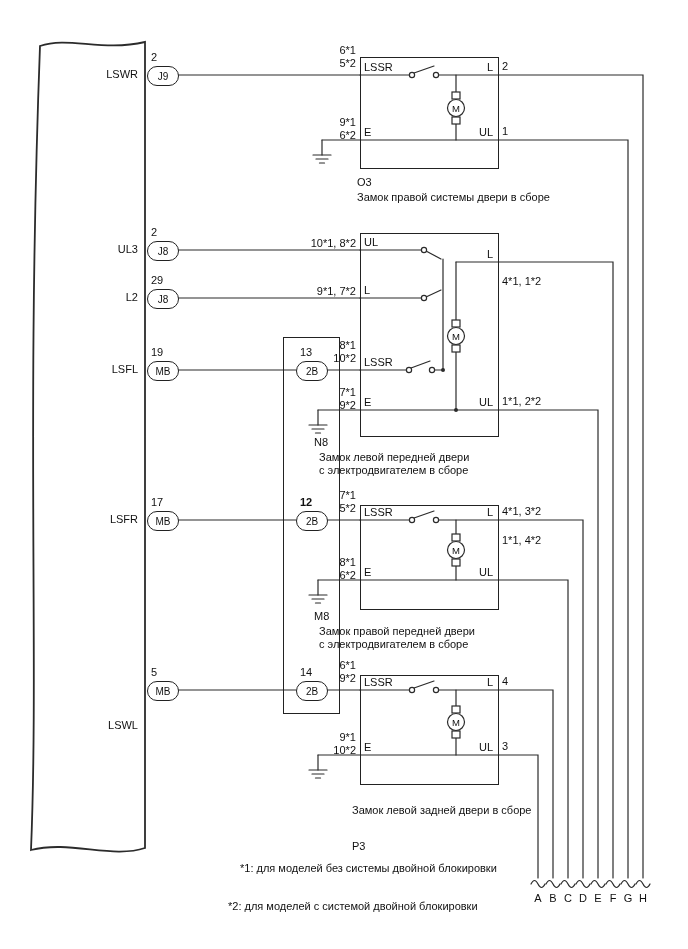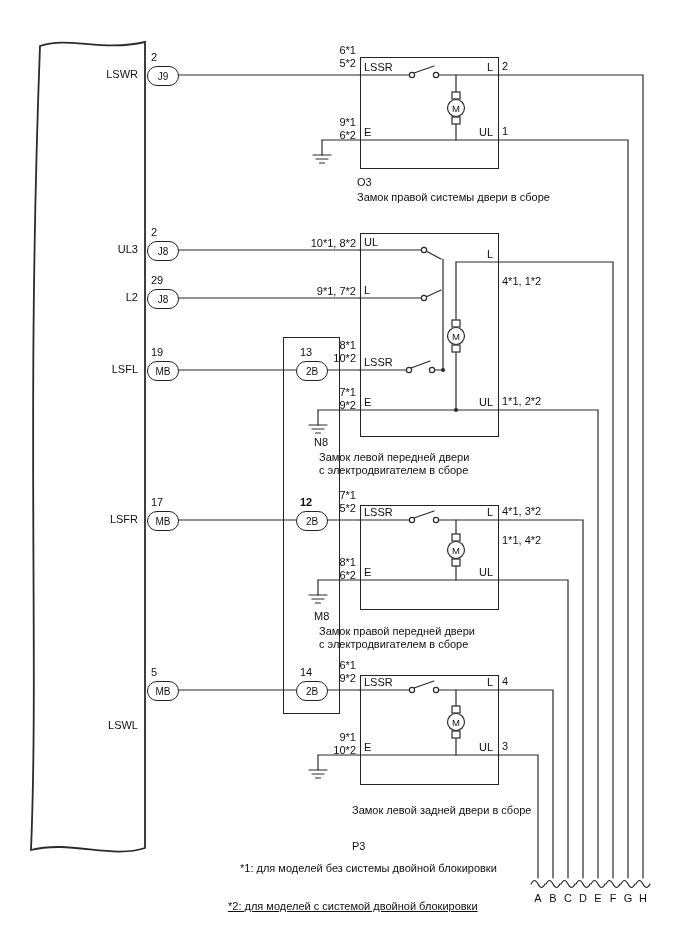--- a/index.html
+++ b/index.html
@@ -235,15 +235,15 @@
   <span class="lbl c" style="left:530px;top:892px;width:16px;">A</span>
   <span class="lbl c" style="left:545px;top:892px;width:16px;">B</span>
   <span class="lbl c" style="left:560px;top:892px;width:16px;">C</span>
   <span class="lbl c" style="left:575px;top:892px;width:16px;">D</span>
   <span class="lbl c" style="left:590px;top:892px;width:16px;">E</span>
   <span class="lbl c" style="left:605px;top:892px;width:16px;">F</span>
   <span class="lbl c" style="left:620px;top:892px;width:16px;">G</span>
   <span class="lbl c" style="left:635px;top:892px;width:16px;">H</span>
 
   <span class="lbl" style="left:228px;top:862px;margin-left:12px;">*1: для моделей без системы двойной блокировки</span>
-  <span class="lbl" style="left:228px;top:900px;text-decoration:underline;">*2: для моделей с системой двойной блокировки</span>
+  <span class="lbl" style="left:228px;top:900px;">*2: для моделей с системой двойной блокировки</span>
 
 </div>
 
 </body></html>

